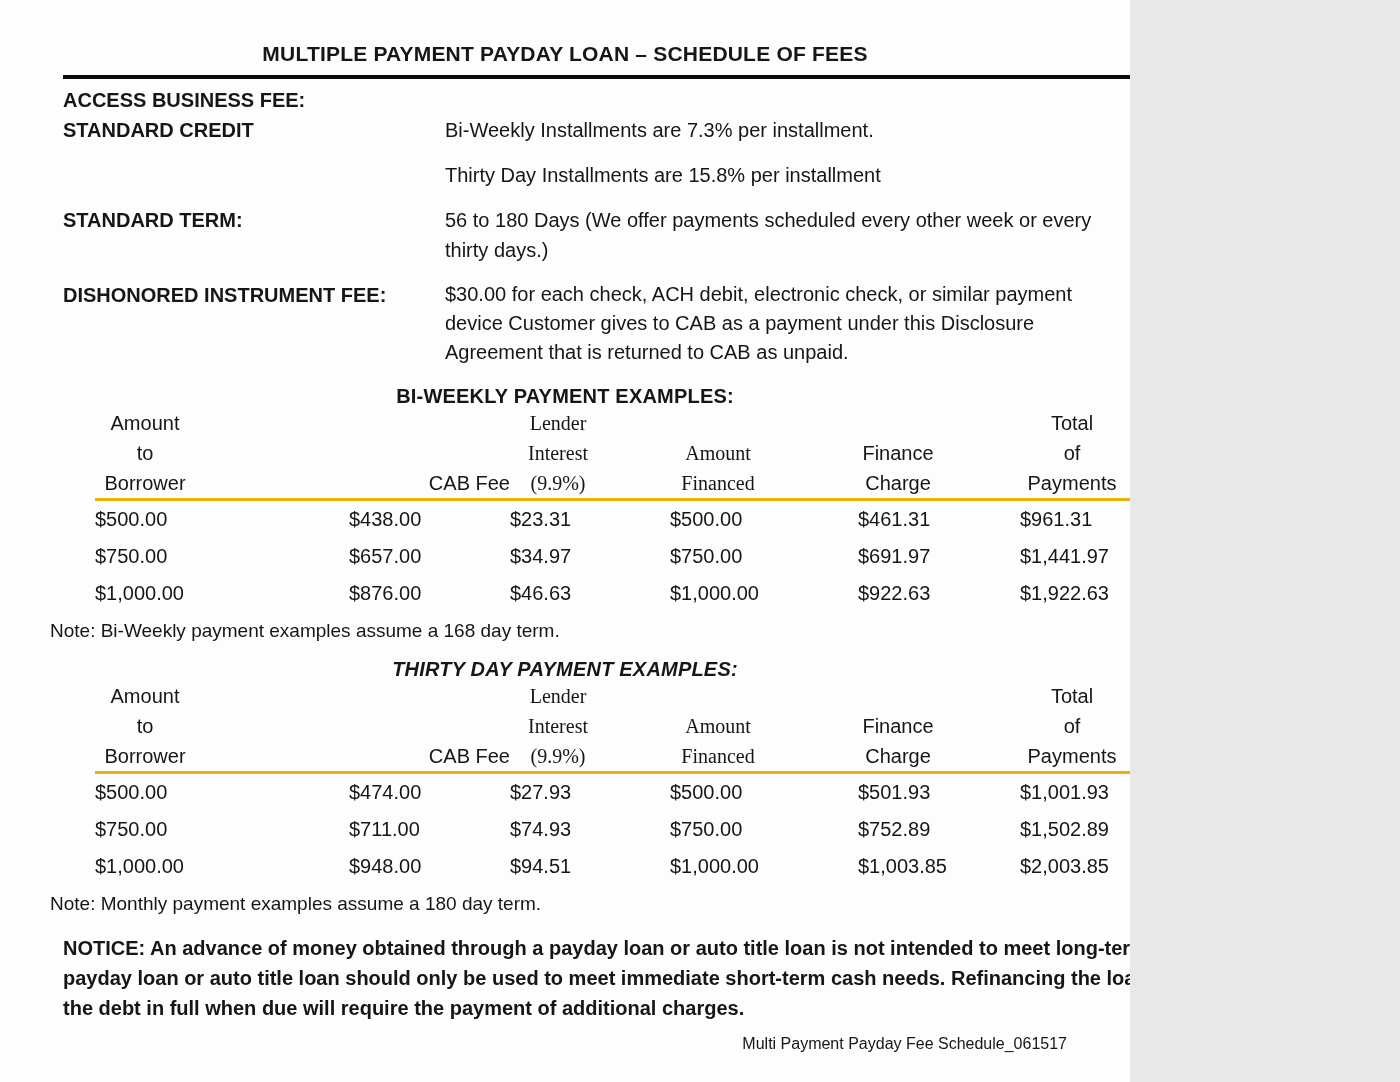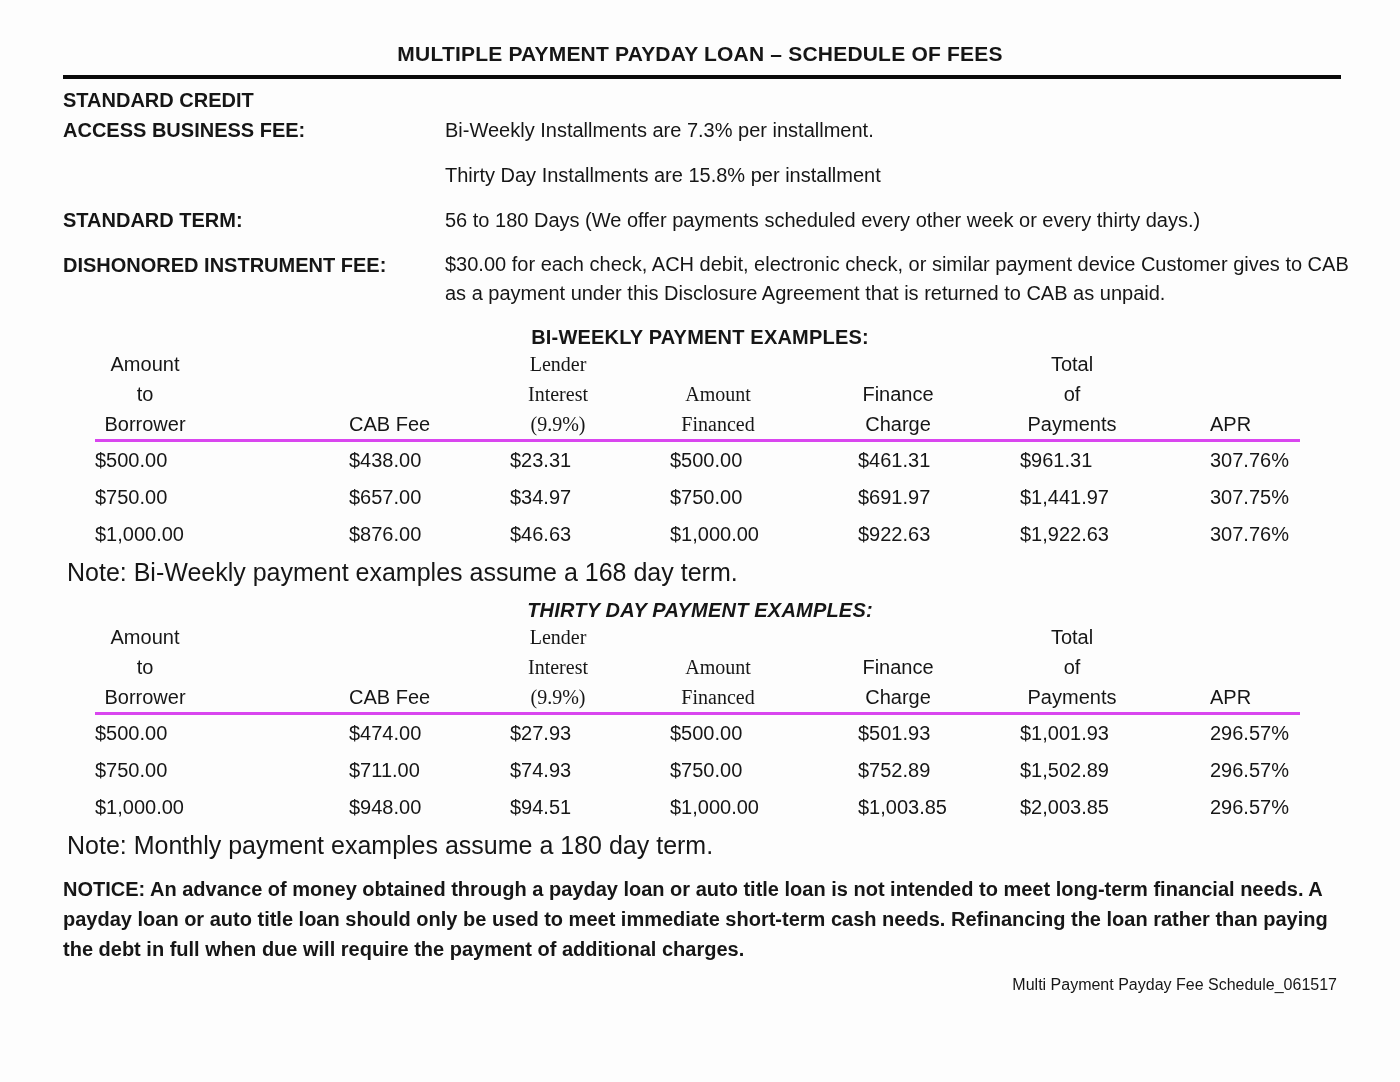--- a/index.html
+++ b/index.html
@@ -1,20 +1,20 @@
 <!DOCTYPE html>
 <html><head>
 <meta charset="utf-8">
 <style>
   * { margin: 0; padding: 0; box-sizing: border-box; }
   html, body { background: #e8e8e8; }
   body { font-family: "Liberation Sans", "DejaVu Sans", sans-serif; color: #161616; }
   .page {
     position: relative;
-    width: 1400px;
+    width: 1130px;
     height: 1082px;
     background: #fdfdfd;
     overflow: hidden;
   }
   .doc-title {
     margin-top: 42px;
     text-align: center;
     font-size: 21px;
     font-weight: 700;
     letter-spacing: 0.2px;
@@ -41,37 +41,37 @@
     font-weight: 700;
     letter-spacing: 0.2px;
   }
   .st1 { margin-top: 18px; }
   .st2 { margin-top: 16px; font-style: italic; }
   
   .paytable { margin-left: 95px; width: 1215px; font-size: 20px; }
   .pt-header {
     display: grid;
     grid-template-columns: 254px 161px 160px 188px 162px 190px 100px;
-    border-bottom: 3px solid #d946ef;
+    border-bottom: 3px solid #eab308;
     width: 1205px;
   }
   .pt-hcell { display: flex; flex-direction: column; justify-content: flex-end; }
   .pt-hcell .hline { line-height: 30px; text-align: center; }
   .hw100 { width: 100px; }
   .hw96  { width: 96px; font-family: Liberation Serif, serif; }
   .hw80  { width: 80px; }
   .hw104 { width: 104px; }
-  .hleft .hline { text-align: left; width: auto; }
+  .hleft .hline { text-align: right; width: auto; }
   .pt-row {
     display: grid;
     grid-template-columns: 254px 161px 160px 188px 162px 190px 100px;
     line-height: 37px;
   }
   .pt-cell { white-space: nowrap; }
-  .table-note { margin: 8px 0 0 67px; font-size: 25px; line-height: 22px; }
+  .table-note { margin: 8px 0 0 50px; font-size: 19px; line-height: 22px; }
   
   .notice {
     margin: 18px 0 0 63px;
     width: 1285px;
     font-size: 20px;
     font-weight: 700;
     line-height: 30px;
   }
   .footer {
     margin: 12px 63px 0 0;
@@ -84,22 +84,22 @@
 
 <div class="page">
 
   <div class="doc-title">MULTIPLE PAYMENT PAYDAY LOAN – SCHEDULE OF FEES</div>
   <div class="title-rule"></div>
 
   <div class="fees">
 
     <div class="fee-row">
       <div class="fee-label">
+        <div>ACCESS BUSINESS FEE:</div>
         <div>STANDARD CREDIT</div>
-        <div>ACCESS BUSINESS FEE:</div>
       </div>
       <div class="fee-value pt30">
         <div>Bi-Weekly Installments are 7.3% per installment.</div>
         <div class="mt15">Thirty Day Installments are 15.8% per installment</div>
       </div>
     </div>
 
     <div class="fee-row mt15">
       <div class="fee-label">STANDARD TERM:</div>
       <div class="fee-value">56 to 180 Days (We offer payments scheduled every other week or every thirty days.)</div>

